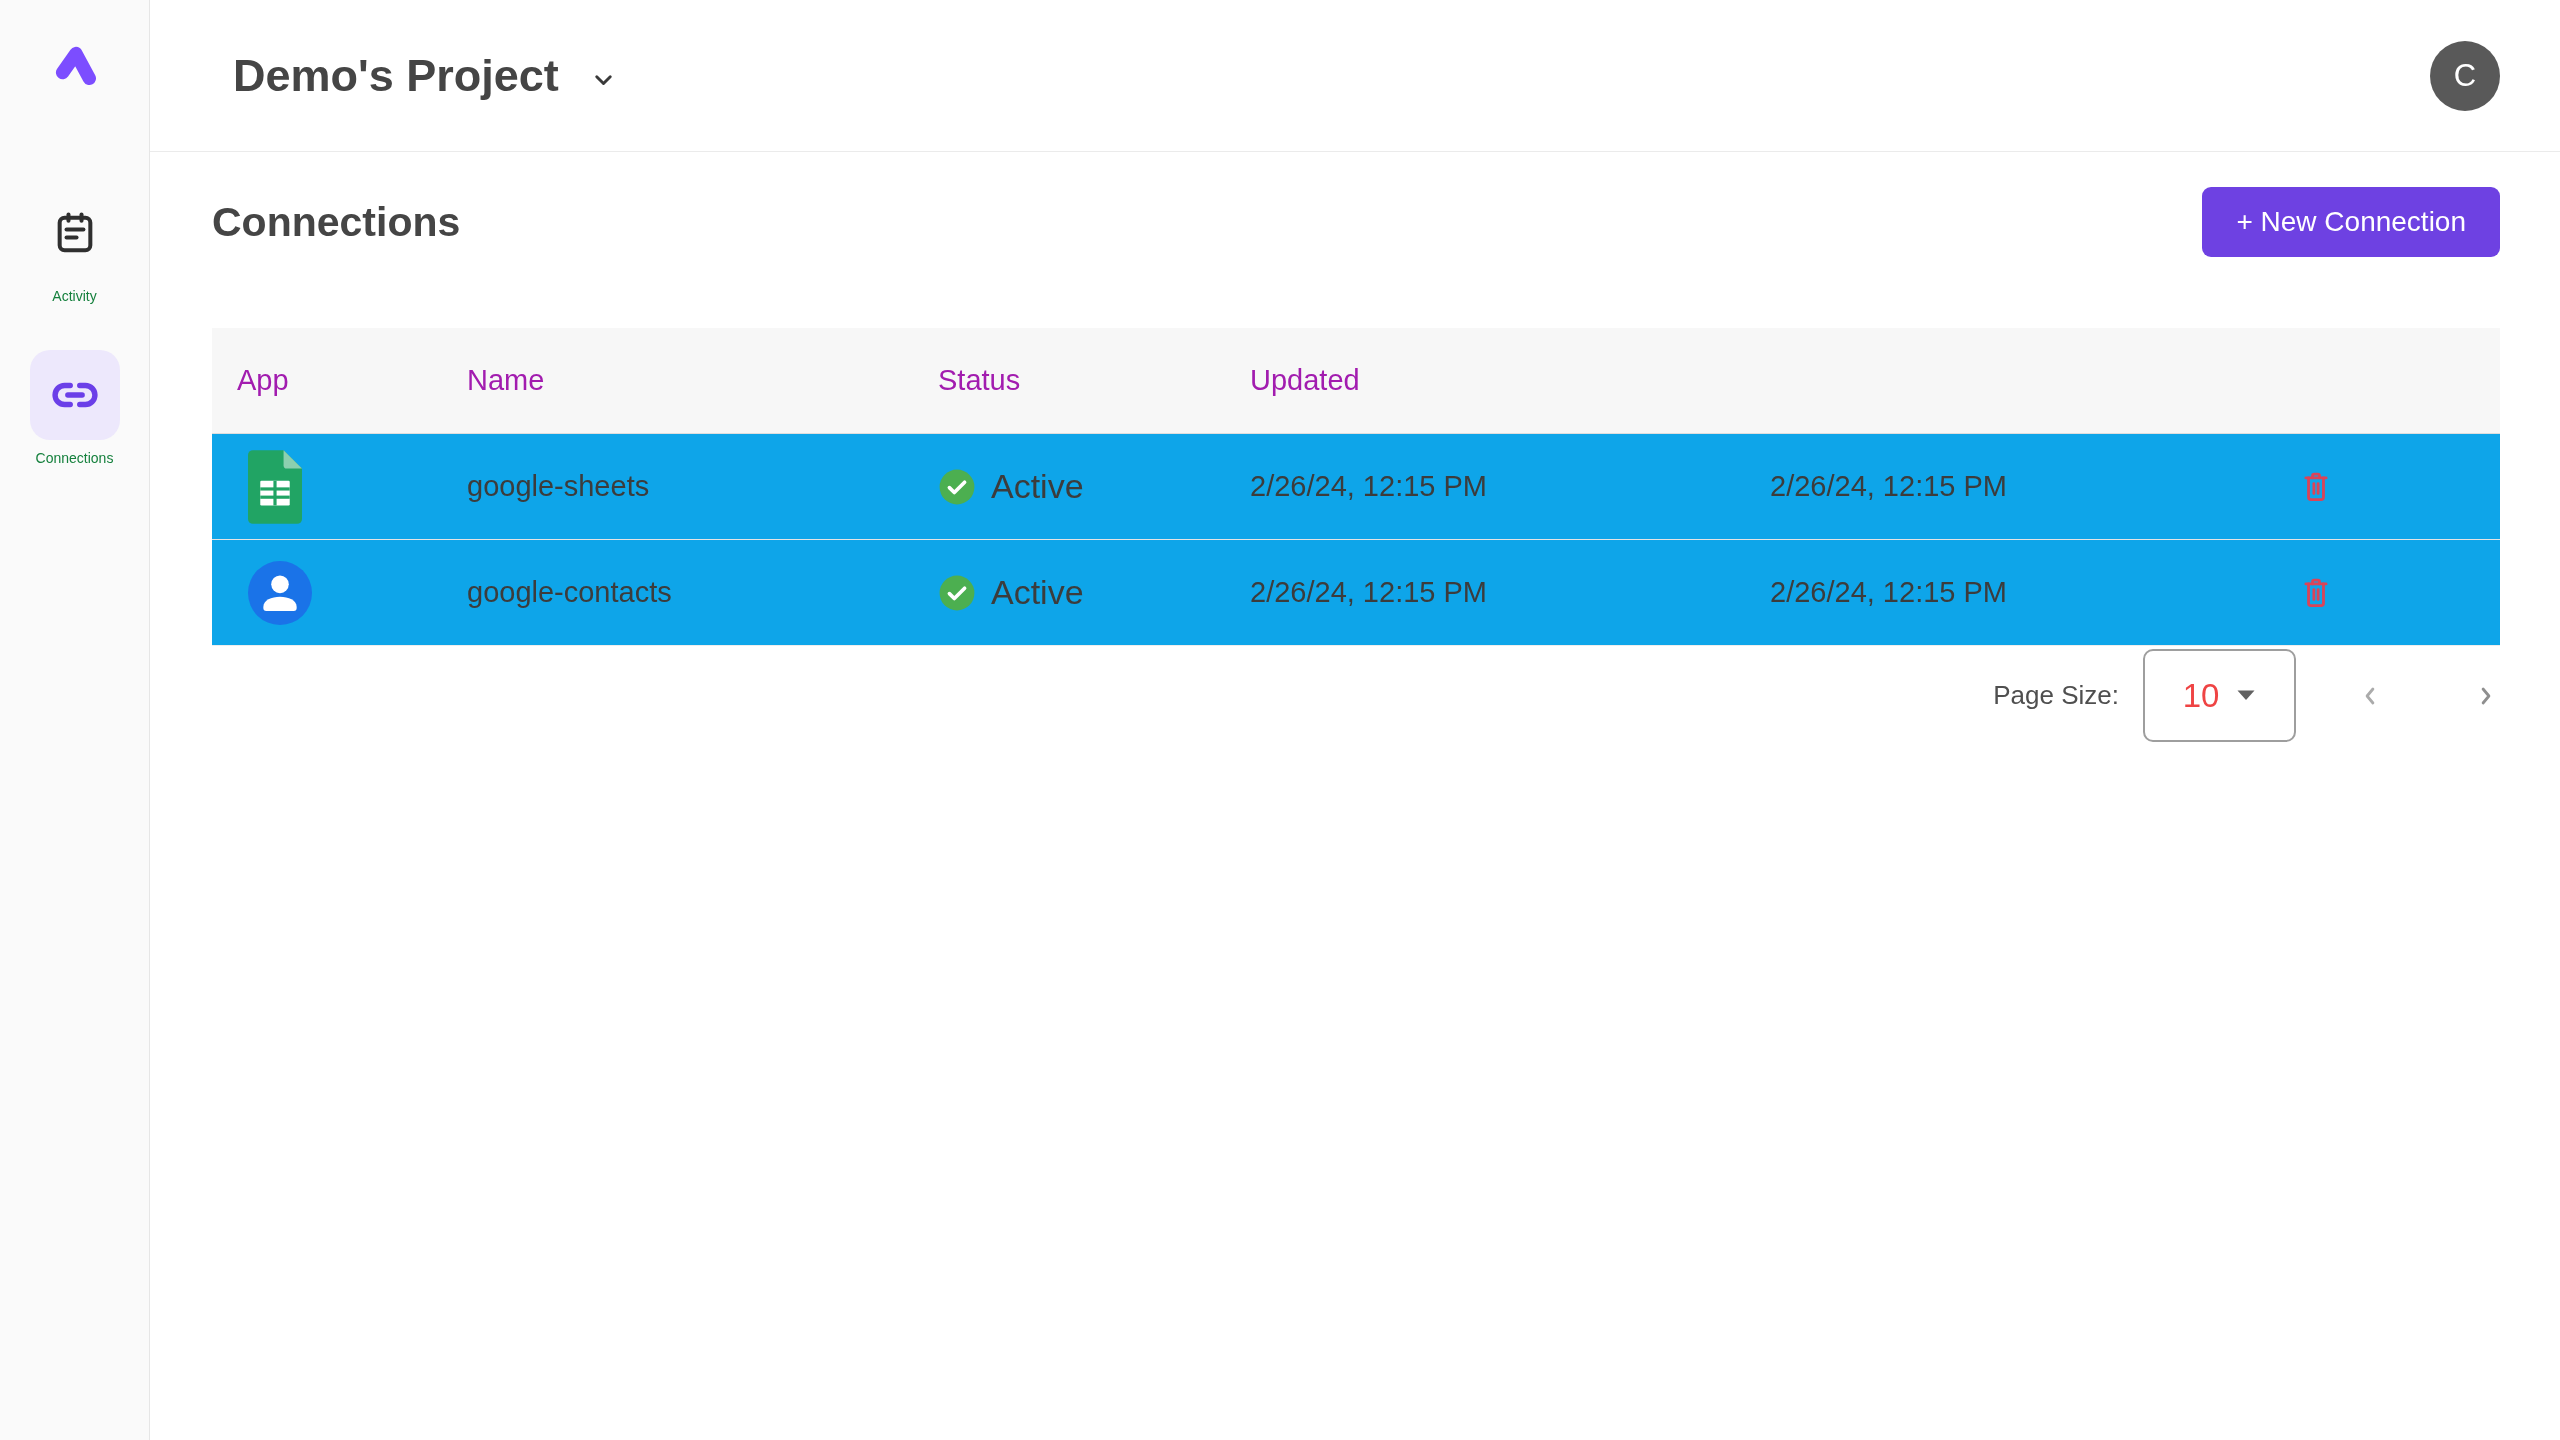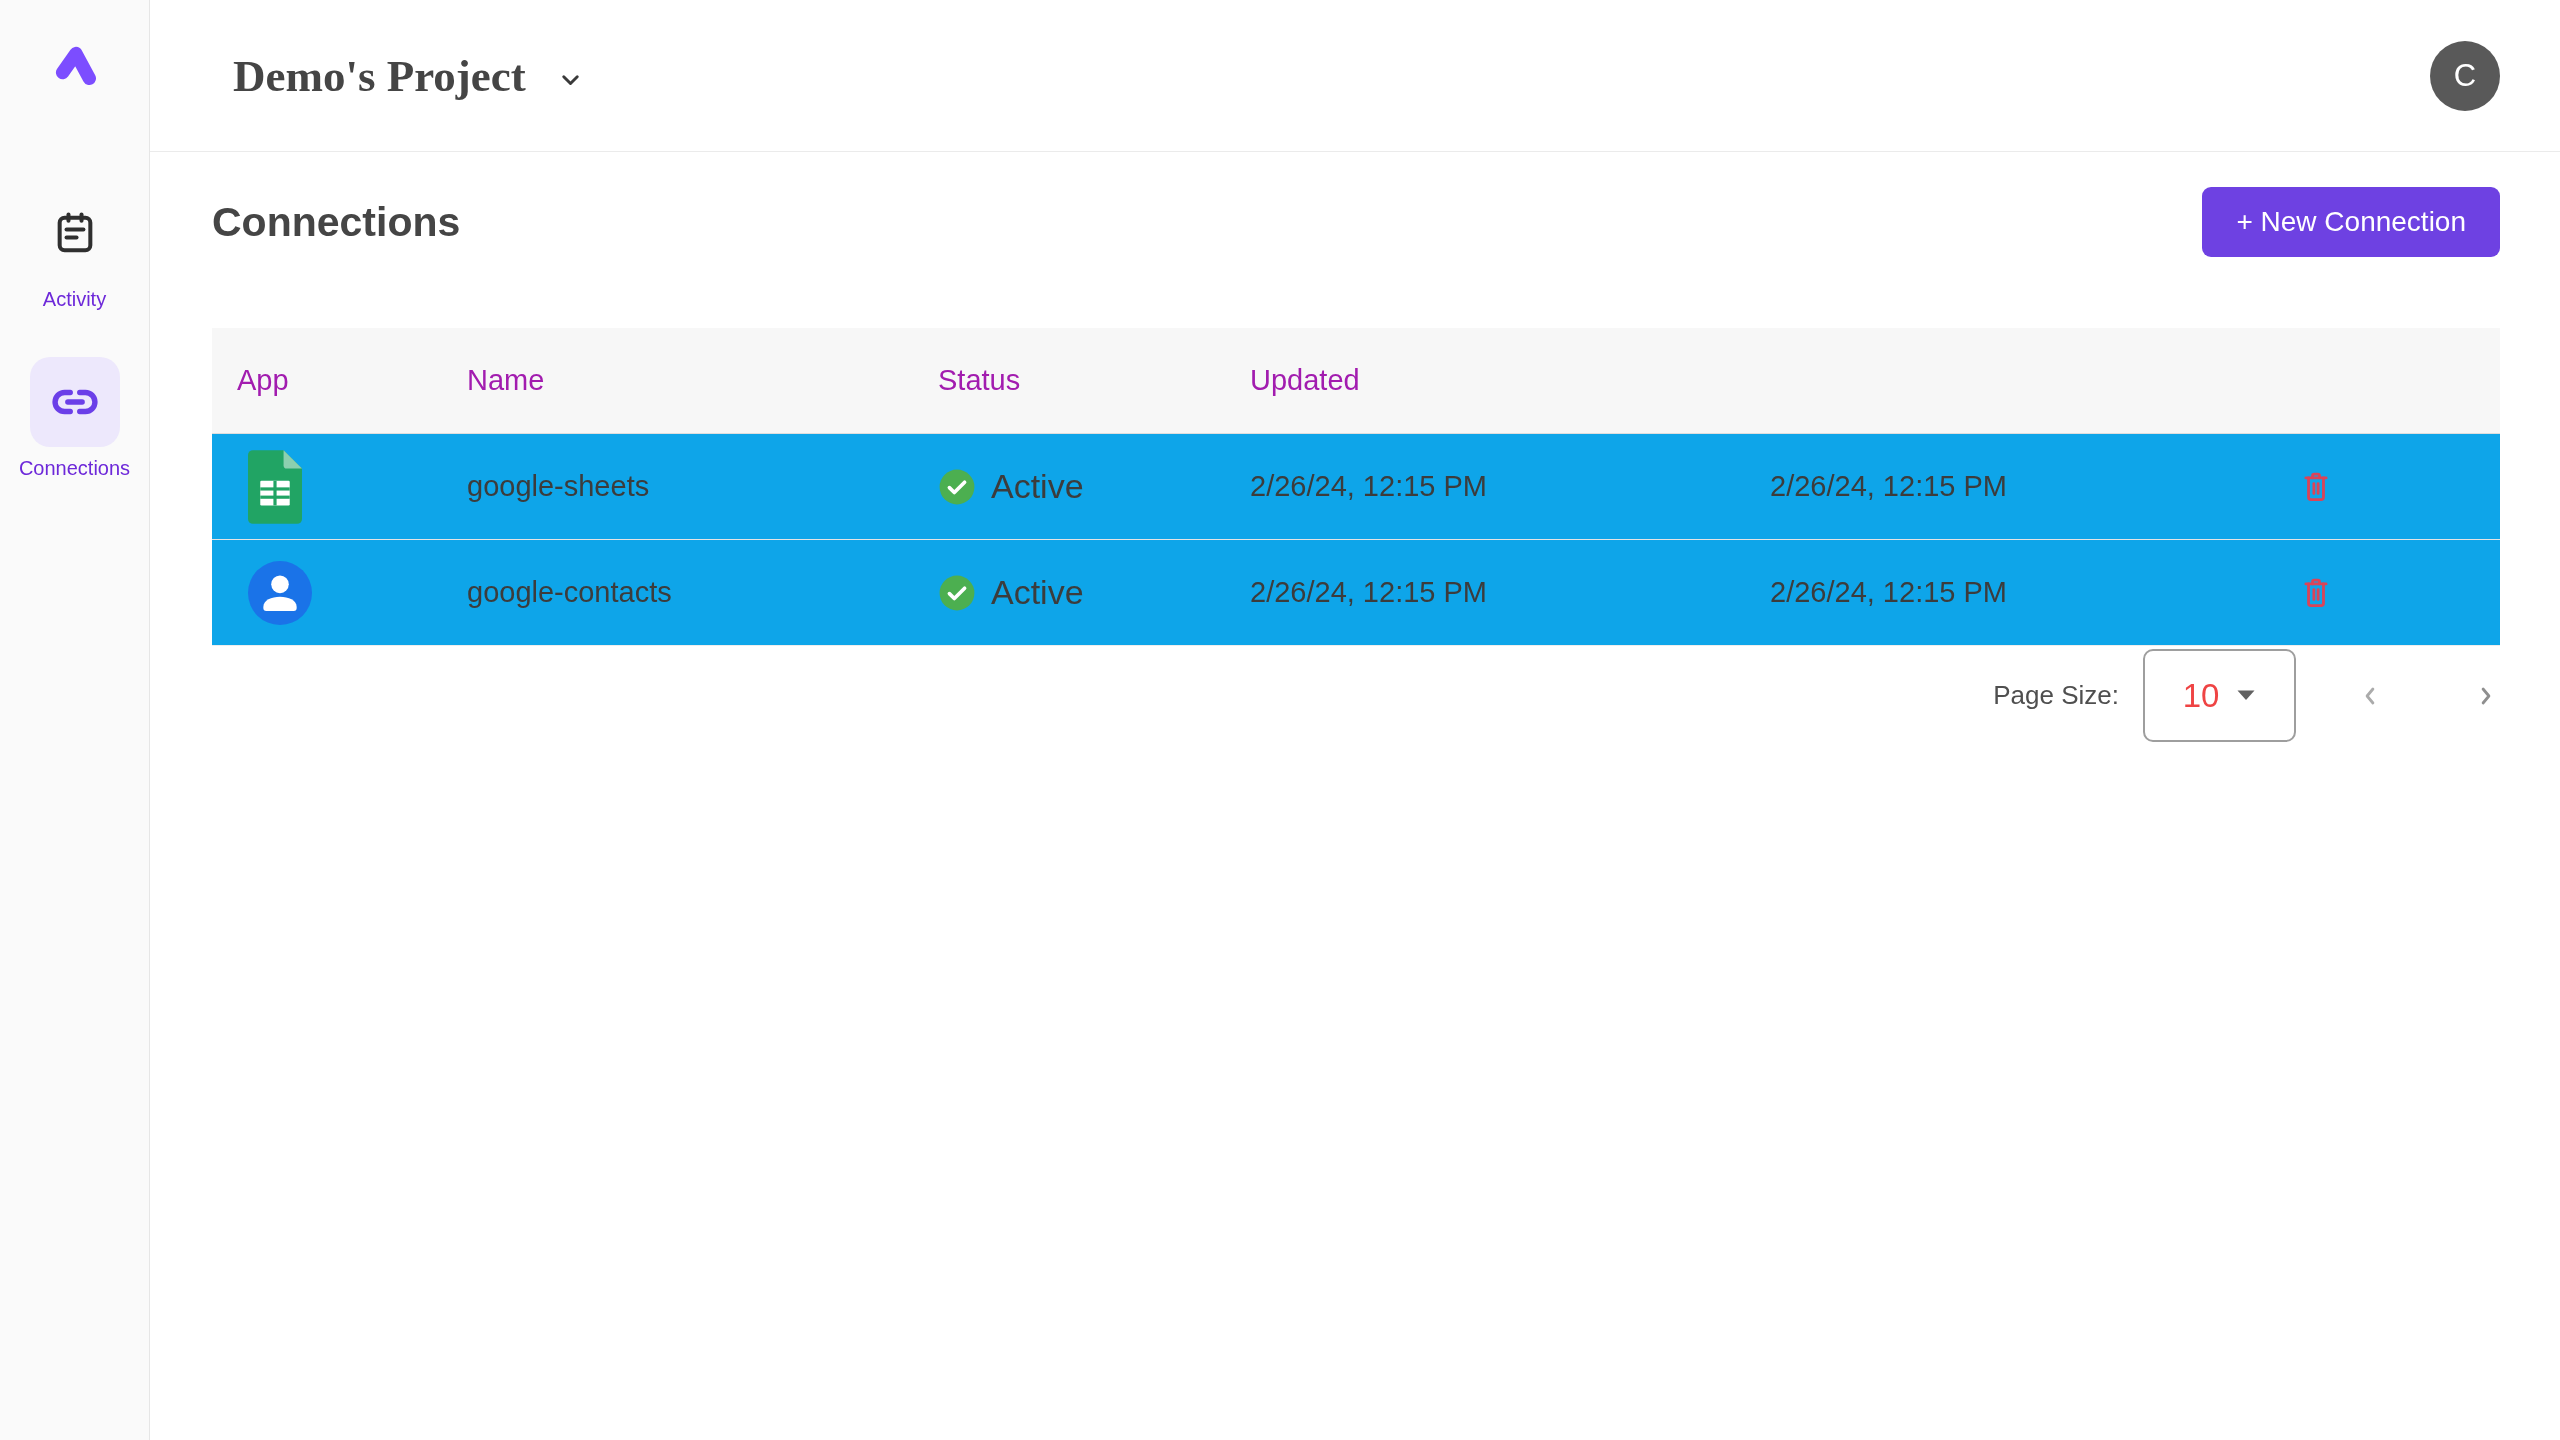--- a/index.html
+++ b/index.html
@@ -8,27 +8,27 @@
   .app { display:flex; width:100%; height:100%; }
 
   
   .sidebar { width:150px; height:100%; background:#fafafa; border-right:1px solid #e6e6e6;
              display:flex; flex-direction:column; align-items:center; flex-shrink:0; }
   .logo { margin-top:44px; width:46px; height:42px; display:flex; align-items:center; justify-content:center; cursor:pointer; }
   .side-nav { margin-top:102px; display:flex; flex-direction:column; align-items:center; gap:46px; width:100%; }
   .nav-item { display:flex; flex-direction:column; align-items:center; cursor:pointer; width:100%; }
   .nav-icon-box { width:90px; height:90px; border-radius:20px; display:flex; align-items:center; justify-content:center; }
   .nav-item.active .nav-icon-box { background:#ede8fc; }
-  .nav-label { margin-top:10px; font-size:20px; color:#6d28d9; }
+  .nav-label { margin-top:10px; font-size:14px; color:#15803d; }
 
   
   .main { flex:1; display:flex; flex-direction:column; min-width:0; }
   .topbar { height:152px; border-bottom:1px solid #ebebeb; display:flex; align-items:center;
             padding:0 60px 0 83px; background:#fff; flex-shrink:0; }
-  .project-switcher { display:flex; align-items:center; gap:31px; background:none; border:none; cursor:pointer;font-family:Liberation Serif, serif; }
+  .project-switcher { display:flex; align-items:center; gap:31px; background:none; border:none; cursor:pointer; }
   .project-name { font-size:45px; font-weight:700; color:#454545; }
   .avatar { margin-left:auto; width:70px; height:70px; border-radius:50%; background:#595959;
             color:#fff; font-size:31px; display:flex; align-items:center; justify-content:center; cursor:pointer; }
 
   .content { padding:0 60px 0 62px; flex:1; }
   .page-head { margin-top:34px; height:72px; display:flex; align-items:center; justify-content:space-between; }
   .page-title { font-size:41px; font-weight:700; color:#454545; }
   .btn-primary { background:#6e41e2; color:#fff; border:none; border-radius:9px; height:70px;
                  padding:13px 34px; font-size:28px; font-family:inherit; cursor:pointer; }
 

